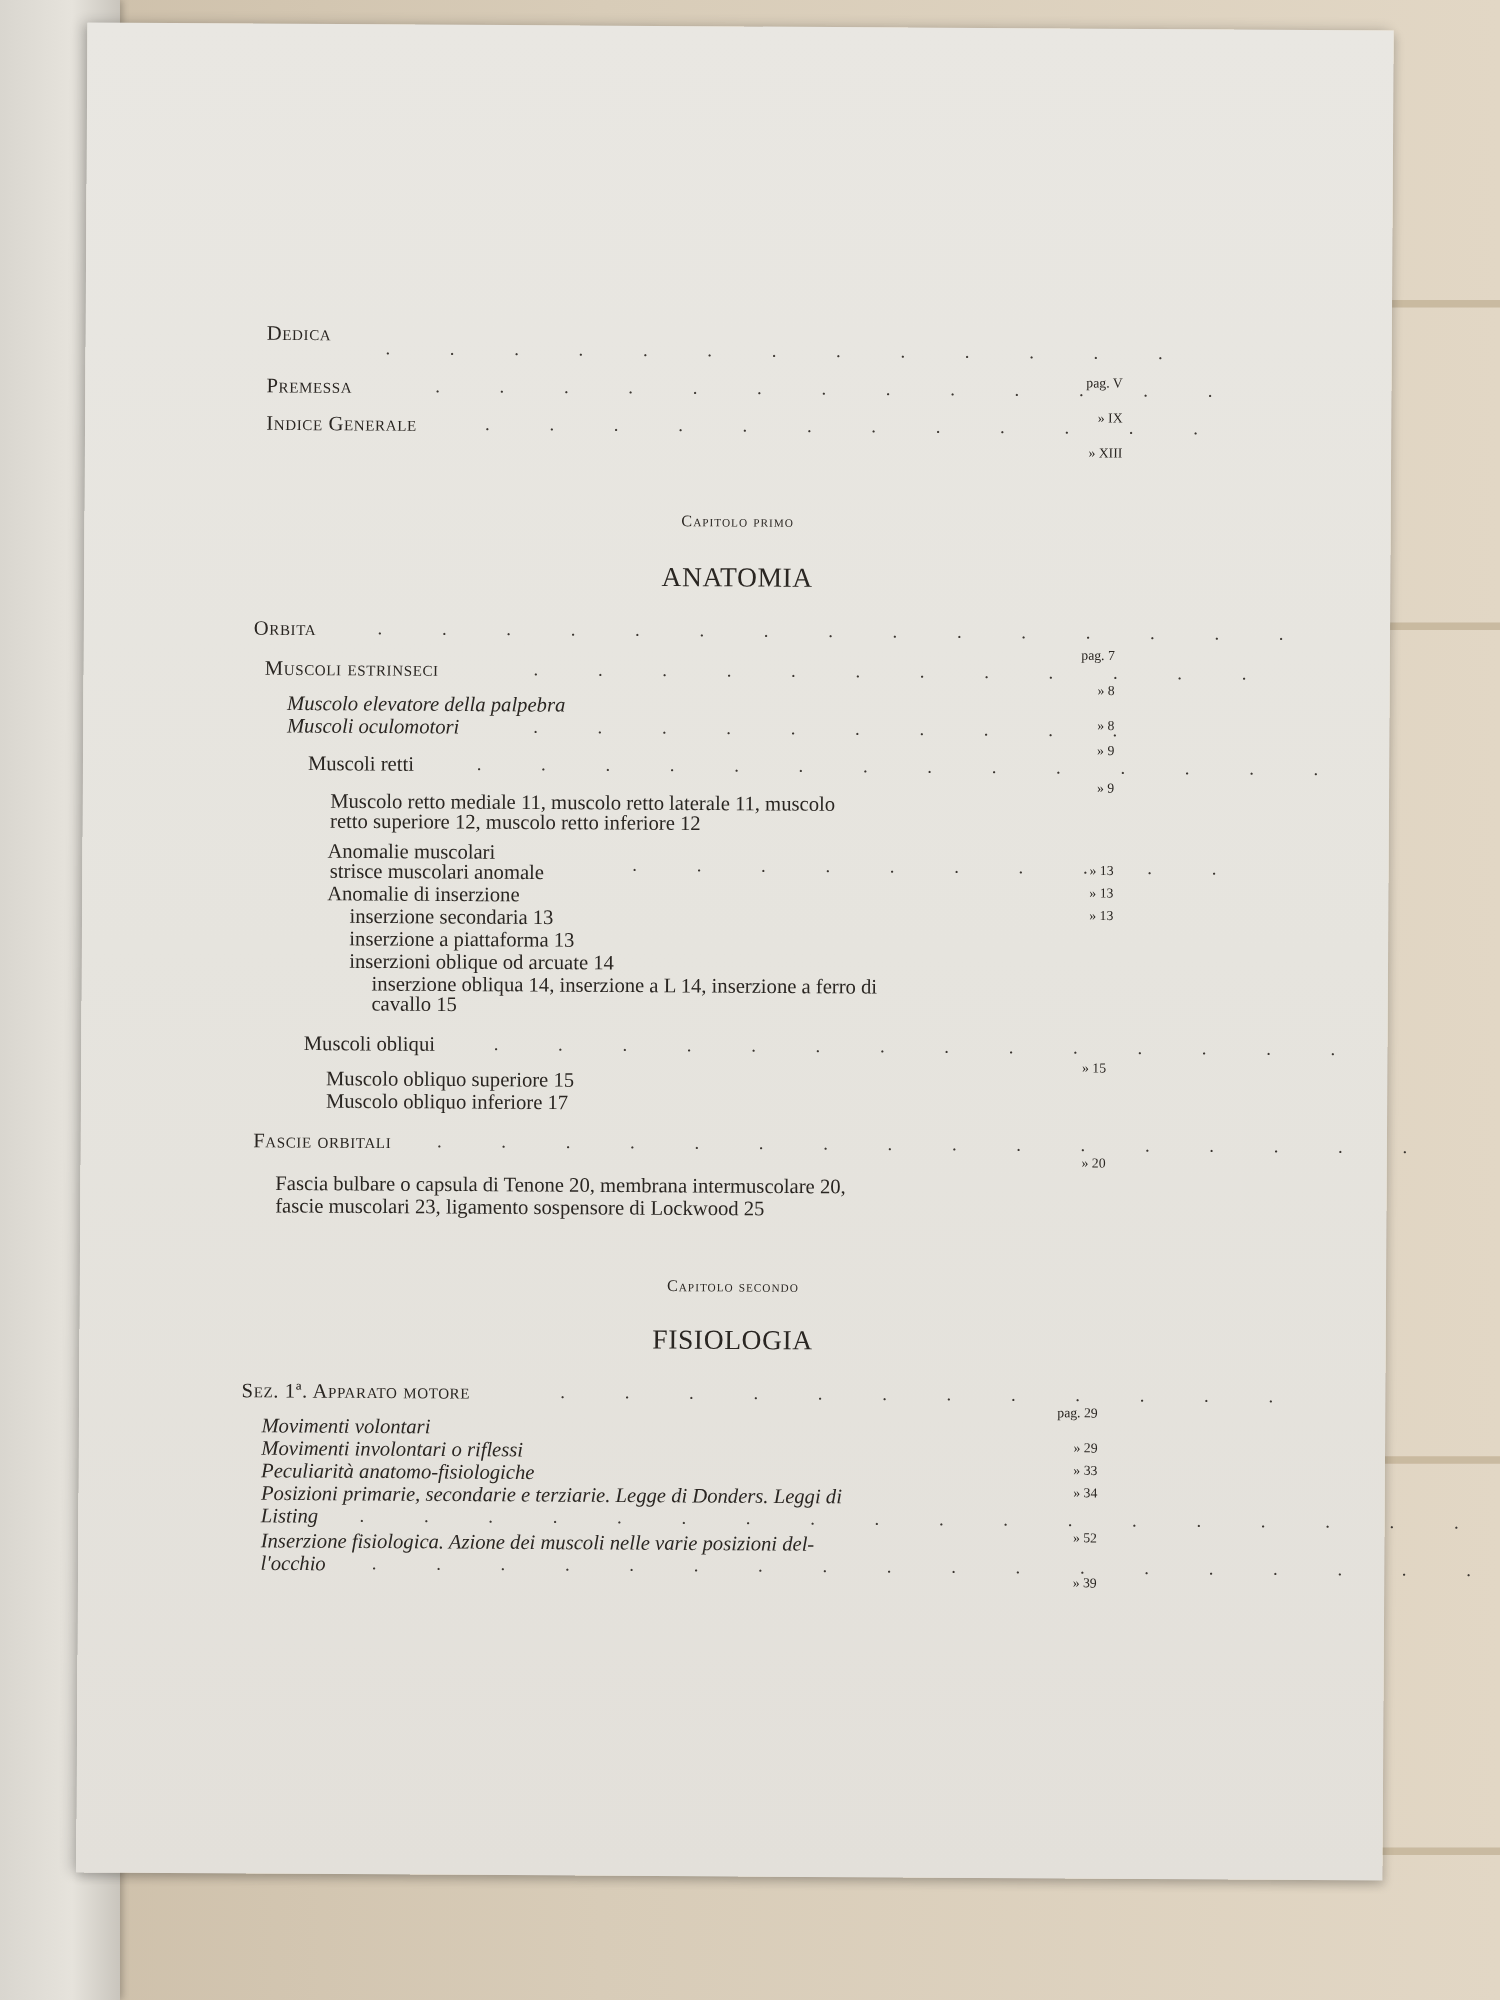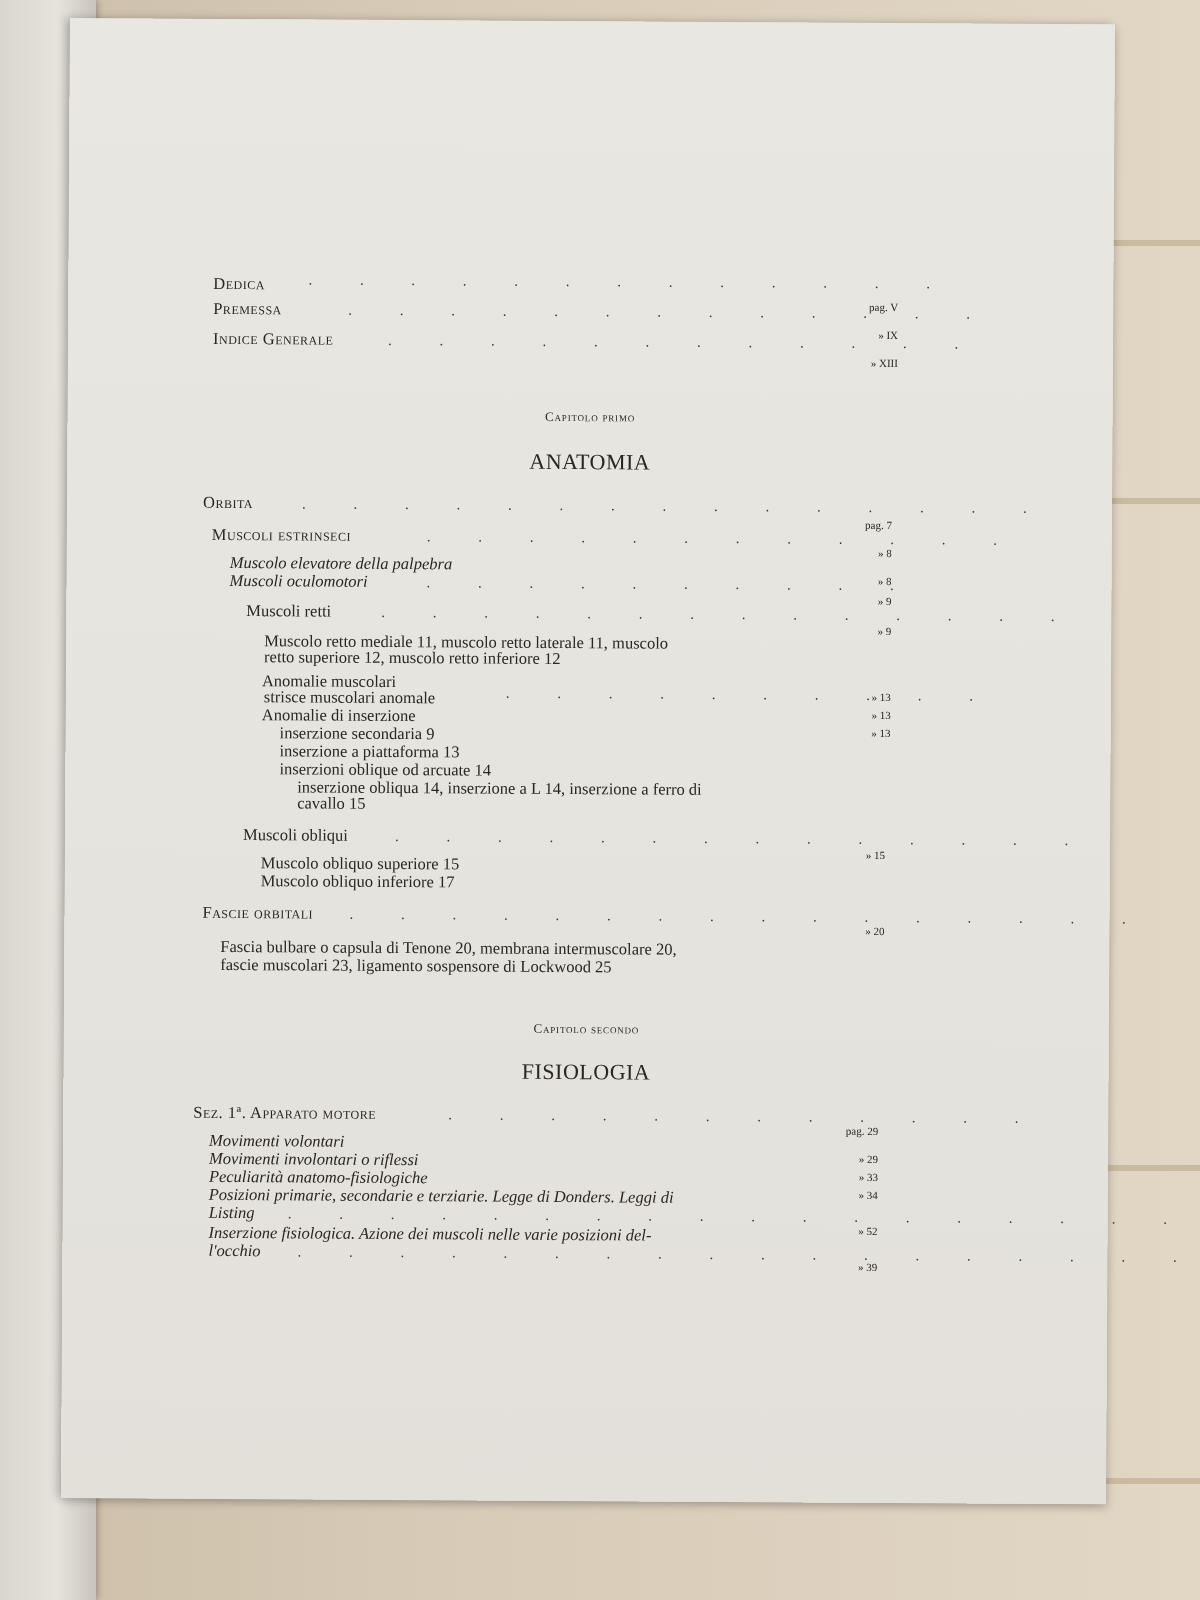--- a/index.html
+++ b/index.html
@@ -35,21 +35,21 @@
 
 <div class="wood-stripe" style="top:240px"></div>
 <div class="wood-stripe" style="top:498px"></div>
 <div class="wood-stripe" style="top:1165px"></div>
 <div class="wood-stripe" style="top:1478px"></div>
 
 <div class="left-page"></div>
 
 <div class="page">
 
-  <div class="line sc" style="left:145px;top:255px">Dedica</div>
+  <div class="line sc" style="left:145px;top:238px">Dedica</div>
   <div class="dots" style="left:240px;top:252px">. . . . . . . . . . . . .</div>
   <div class="ref" style="left:760px;top:278px;width:70px">pag.  V</div>
 
   <div class="line sc" style="left:145px;top:280px">Premessa</div>
   <div class="dots" style="left:280px;top:282px">. . . . . . . . . . . . .</div>
   <div class="ref" style="left:760px;top:306px;width:70px">»  IX</div>
 
   <div class="line sc" style="left:145px;top:310px">Indice Generale</div>
   <div class="dots" style="left:320px;top:312px">. . . . . . . . . . . .</div>
   <div class="ref" style="left:760px;top:334px;width:70px">»  XIII</div>
@@ -77,21 +77,21 @@
 
   <div class="line" style="left:198px;top:612px">Muscolo retto mediale 11, muscolo retto laterale 11, muscolo</div>
   <div class="line" style="left:198px;top:628px">retto superiore 12, muscolo retto inferiore 12</div>
 
   <div class="line" style="left:196px;top:652px">Anomalie muscolari</div>
   <div class="line" style="left:198px;top:668px">strisce muscolari anomale</div>
   <div class="dots" style="left:440px;top:664px">. . . . . . . . . .</div>
   <div class="ref" style="left:745px;top:668px;width:80px">»  13</div>
   <div class="line" style="left:196px;top:686px">Anomalie di inserzione</div>
   <div class="ref" style="left:745px;top:686px;width:80px">»  13</div>
-  <div class="line" style="left:214px;top:704px">inserzione secondaria 9</div>
+  <div class="line" style="left:214px;top:704px">inserzione secondaria 13</div>
   <div class="ref" style="left:745px;top:704px;width:80px">»  13</div>
   <div class="line" style="left:214px;top:722px">inserzione a piattaforma 13</div>
   <div class="line" style="left:214px;top:740px">inserzioni oblique od arcuate 14</div>
   <div class="line" style="left:232px;top:758px">inserzione obliqua 14, inserzione a L 14, inserzione a ferro di</div>
   <div class="line" style="left:232px;top:774px">cavallo 15</div>
 
   <div class="line" style="left:178px;top:806px">Muscoli obliqui</div>
   <div class="dots" style="left:330px;top:808px">. . . . . . . . . . . . . .</div>
   <div class="ref" style="left:740px;top:826px;width:80px">»  15</div>
   <div class="line" style="left:196px;top:834px">Muscolo obliquo superiore 15</div>

